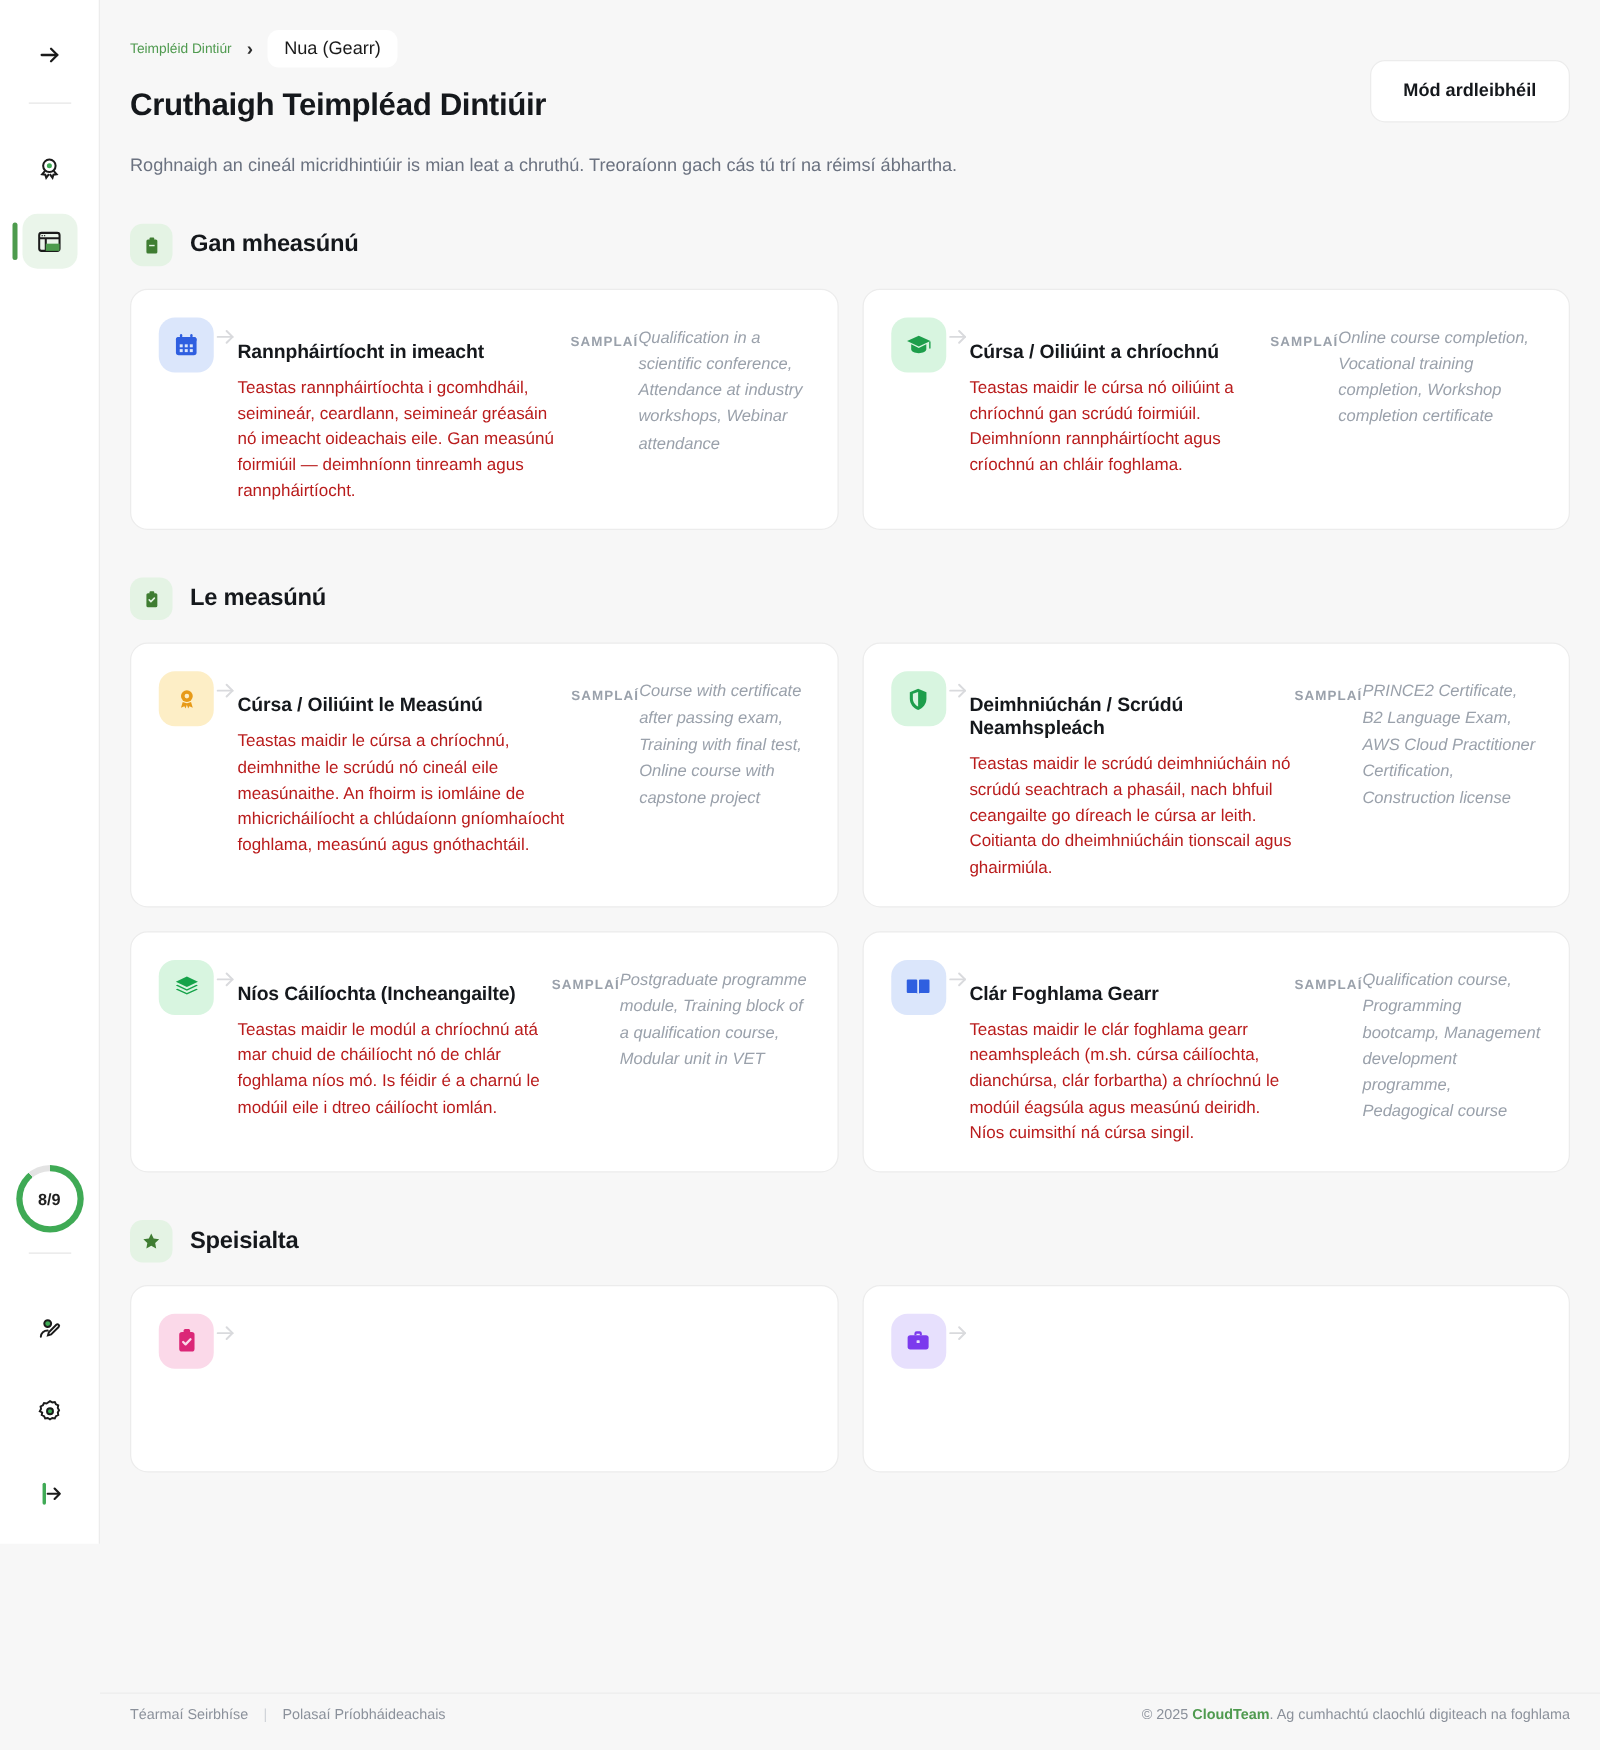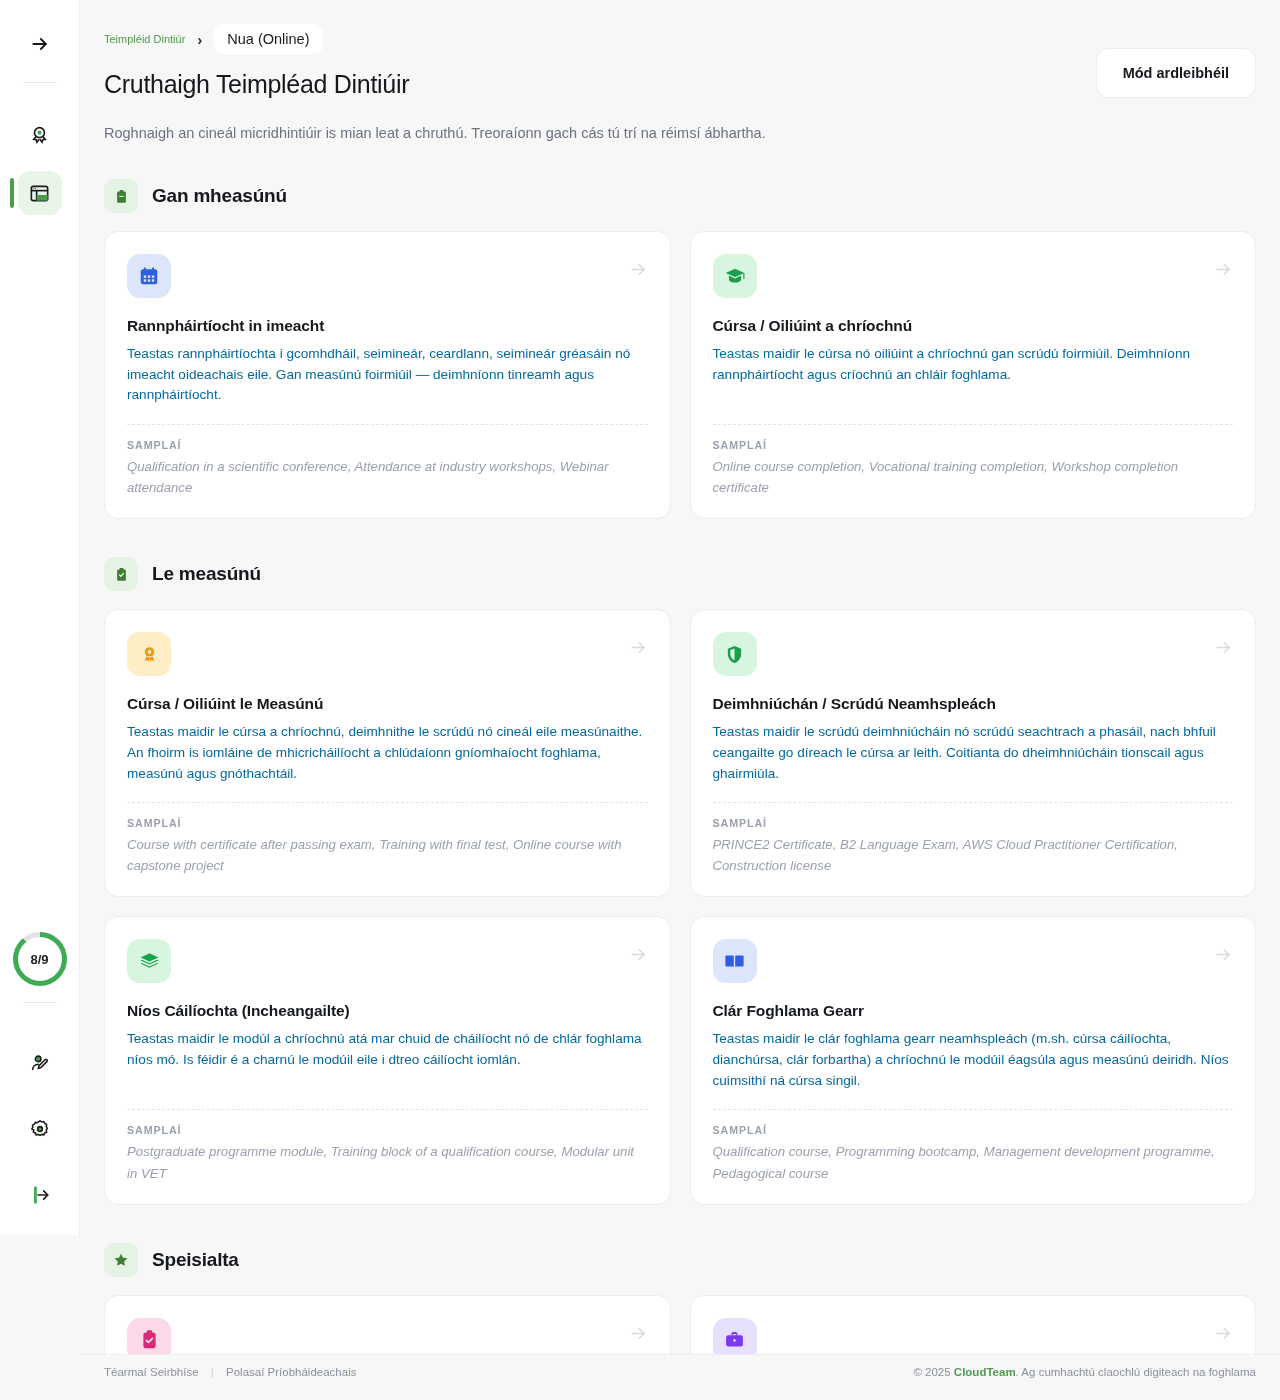--- a/index.html
+++ b/index.html
@@ -47,51 +47,51 @@
 
   .crumbs { display: flex; align-items: center; gap: 6px; height: 30px; }
   .crumb-link { color: #4f9a4f; font-size: 11px; cursor: pointer; }
   .crumb-sep { color: #2e2e2e; font-size: 15px; font-weight: 700; padding: 0 6px; }
   .crumb-cur {
     background: #fff; border-radius: 9px; padding: 7px 13px;
     font-size: 14.5px; color: #1b1b1b;
   }
 
   .title-row { display: flex; align-items: flex-start; justify-content: space-between; margin-top: 16px; }
-  .page-title { font-size: 25px; font-weight: 400; color: #15181c; letter-spacing: -0.3px; }
+  .page-title { font-size: 25px; font-weight: 700; color: #15181c; letter-spacing: -0.3px; }
   .adv-btn {
     background: #fff; border: 1px solid #ececec; border-radius: 12px;
     padding: 16px 26px; font-size: 14.5px; font-weight: 600; color: #15181c;
     cursor: pointer; margin-top: -22px;
   }
   .subtitle { font-size: 14.5px; color: #6b7280; margin-top: 26px; }
 
   
   .section-head { display: flex; align-items: center; gap: 14px; margin: 38px 0 18px 0; }
   .section-ico {
     width: 34px; height: 34px; border-radius: 10px; background: #e4f3e4;
     display: flex; align-items: center; justify-content: center;
   }
   .section-title { font-size: 19px; font-weight: 700; color: #15181c; letter-spacing: -0.2px; }
 
   .grid { display: grid; grid-template-columns: 1fr 1fr; gap: 19px; }
 
   .card {
     background: #fff; border: 1px solid #ececec; border-radius: 14px;
-    padding: 22px 22px 20px 22px; display: flex; flex-direction: column;
+    padding: 22px 22px 20px 22px; display: flex; flex-direction: row;
     cursor: pointer; position: relative; min-height: 150px;
   }
   .card-top { display: flex; align-items: flex-start; justify-content: space-between; }
   .card-ico {
     width: 44px; height: 44px; border-radius: 13px;
     display: flex; align-items: center; justify-content: center;
   }
   .card-arrow { color: #d9dadd; margin-top: 6px; }
   .card-title { font-size: 15.5px; font-weight: 700; color: #15181c; margin-top: 19px; letter-spacing: -0.1px; }
-  .card-desc { font-size: 13.6px; line-height: 1.52; color: #0369a1; margin-top: 9px; }
+  .card-desc { font-size: 13.6px; line-height: 1.52; color: #b91c1c; margin-top: 9px; }
   .card-body { flex: 1 1 auto; }
   .divider { border-top: 1px dashed #e2e4e7; margin-top: 18px; }
   .samples-label {
     font-size: 10.7px; font-weight: 700; letter-spacing: 0.9px;
     color: #9aa1ab; margin-top: 14px;
   }
   .samples-text { font-size: 13.2px; line-height: 1.6; color: #9aa1ab; font-style: italic; margin-top: 5px; }
 
   
   .footer {
@@ -172,21 +172,21 @@
     </div>
 
   </aside>
 
   <div class="main">
     <div class="content">
 
       <div class="crumbs">
         <span class="crumb-link">Teimpléid Dintiúr</span>
         <span class="crumb-sep">›</span>
-        <span class="crumb-cur">Nua (Online)</span>
+        <span class="crumb-cur">Nua (Gearr)</span>
       </div>
 
       <div class="title-row">
         <h1 class="page-title">Cruthaigh Teimpléad Dintiúir</h1>
         <button class="adv-btn">Mód ardleibhéil</button>
       </div>
 
       <p class="subtitle">Roghnaigh an cineál micridhintiúir is mian leat a chruthú. Treoraíonn gach cás tú trí na réimsí ábhartha.</p>
 
       <div class="section-head">

